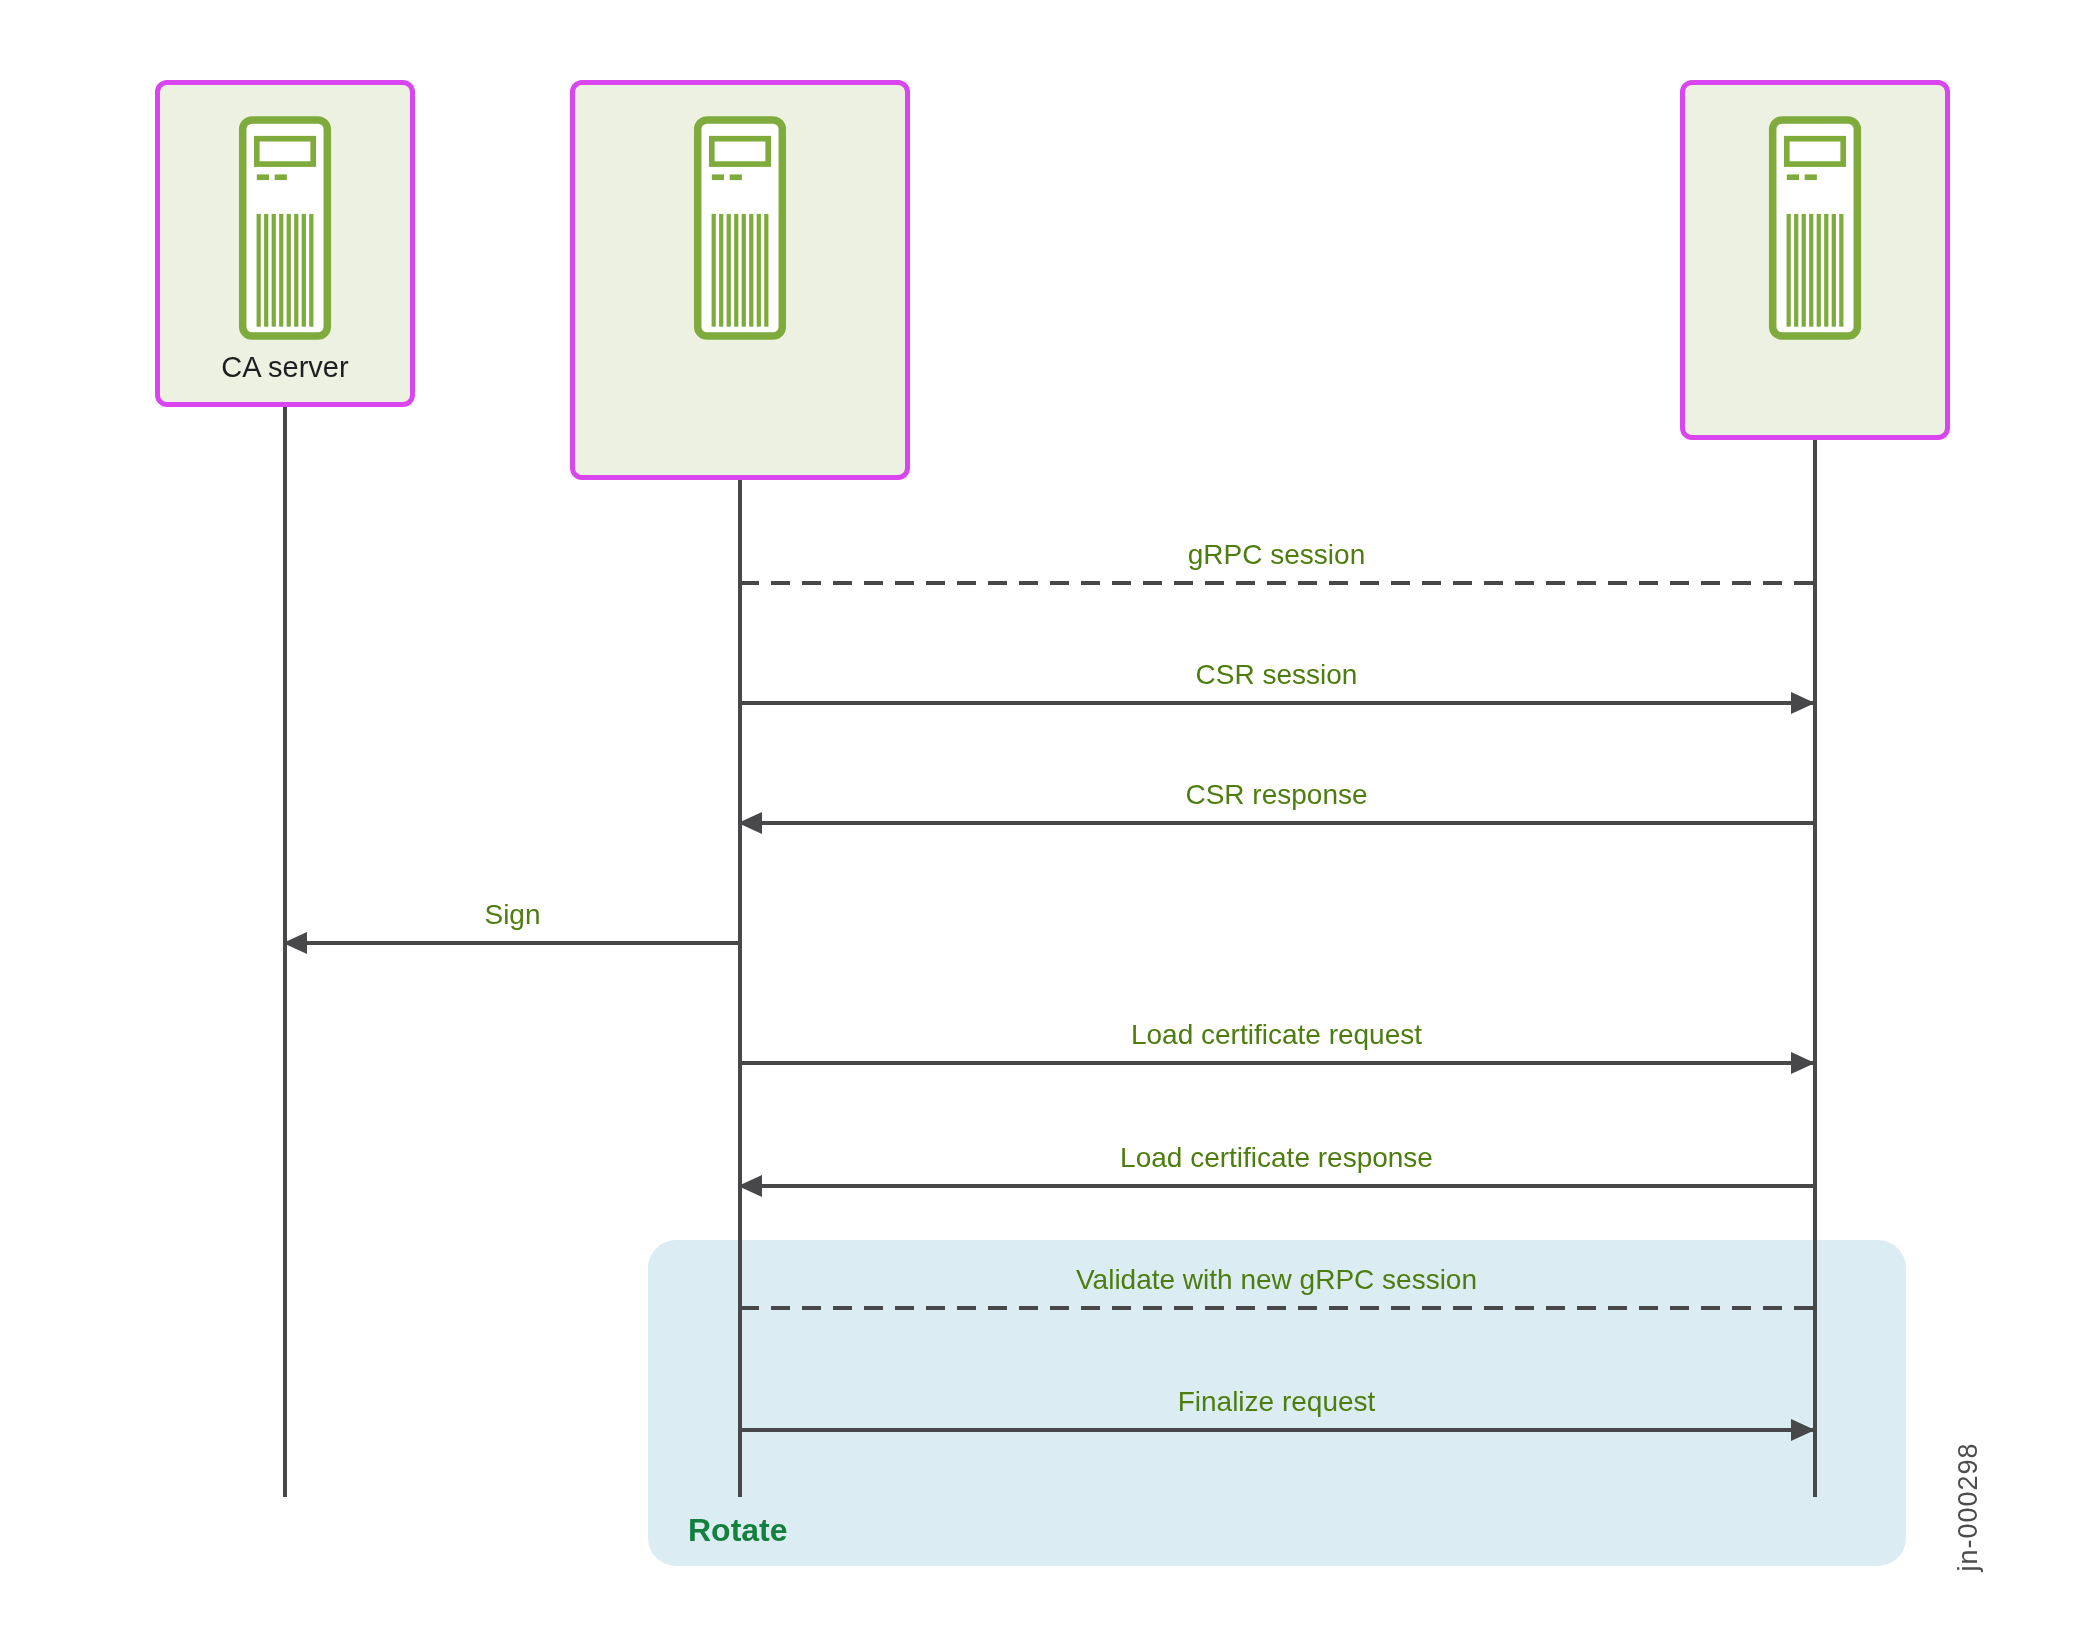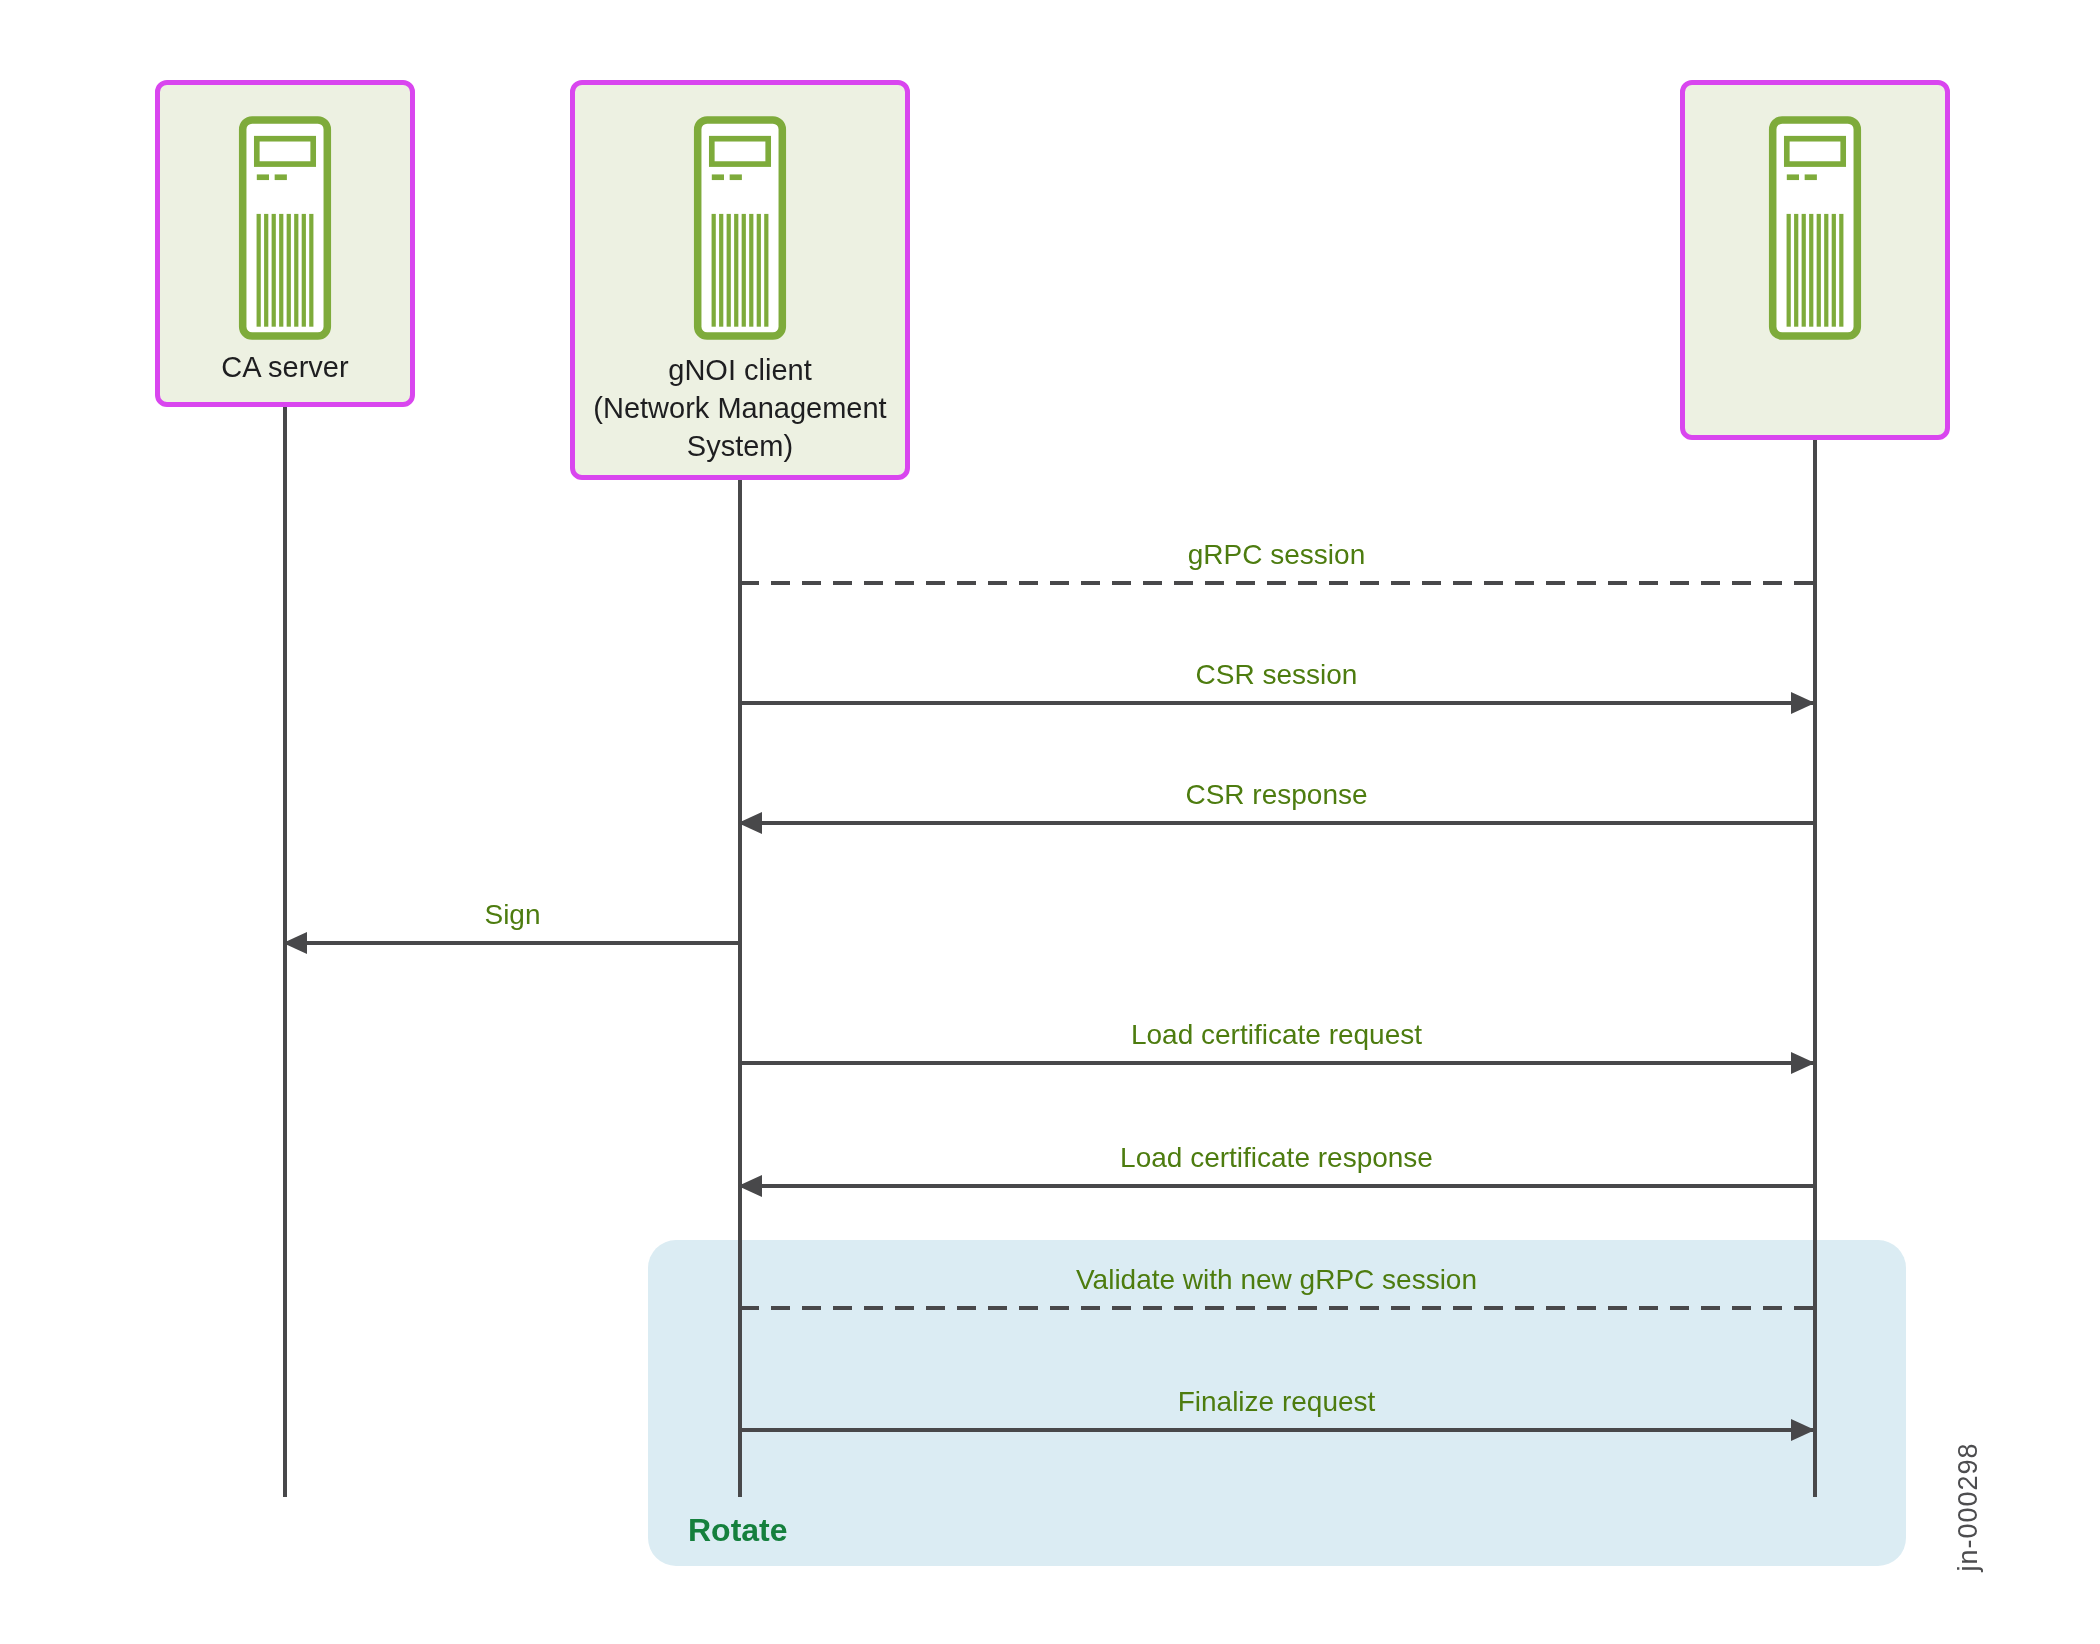--- a/index.html
+++ b/index.html
@@ -97,25 +97,20 @@
         <line x1="22" y1="105" x2="22" y2="225"></line>
           <line x1="30" y1="105" x2="30" y2="225"></line>
         <line x1="38" y1="105" x2="38" y2="225"></line>
           <line x1="46" y1="105" x2="46" y2="225"></line>
         <line x1="54" y1="105" x2="54" y2="225"></line>
           <line x1="62" y1="105" x2="62" y2="225"></line>
         <line x1="70" y1="105" x2="70" y2="225"></line>
           <line x1="78" y1="105" x2="78" y2="225"></line>
       </g>
     </svg>
-    <div class="actor-label" style="bottom:10px;">
-      <div>gNOI client</div>
-      <div>(Network Management</div>
-      <div>System)</div>
-    </div>
   </div>
 
   <div class="actor" style="left:1680px;top:80px;width:270px;height:360px;">
     <svg class="actor-icon" width="94" height="226" viewBox="0 0 100 240">
       <rect x="5" y="5" width="90" height="230" rx="10" fill="#ffffff" stroke="#7eab3b" stroke-width="8"></rect>
       <rect x="20" y="25" width="60" height="27" fill="none" stroke="#7eab3b" stroke-width="6"></rect>
       <line x1="20" y1="66" x2="33" y2="66" stroke="#7eab3b" stroke-width="6"></line>
       <line x1="39" y1="66" x2="52" y2="66" stroke="#7eab3b" stroke-width="6"></line>
       <g stroke="#7eab3b" stroke-width="4.5">
         <line x1="22" y1="105" x2="22" y2="225"></line>

